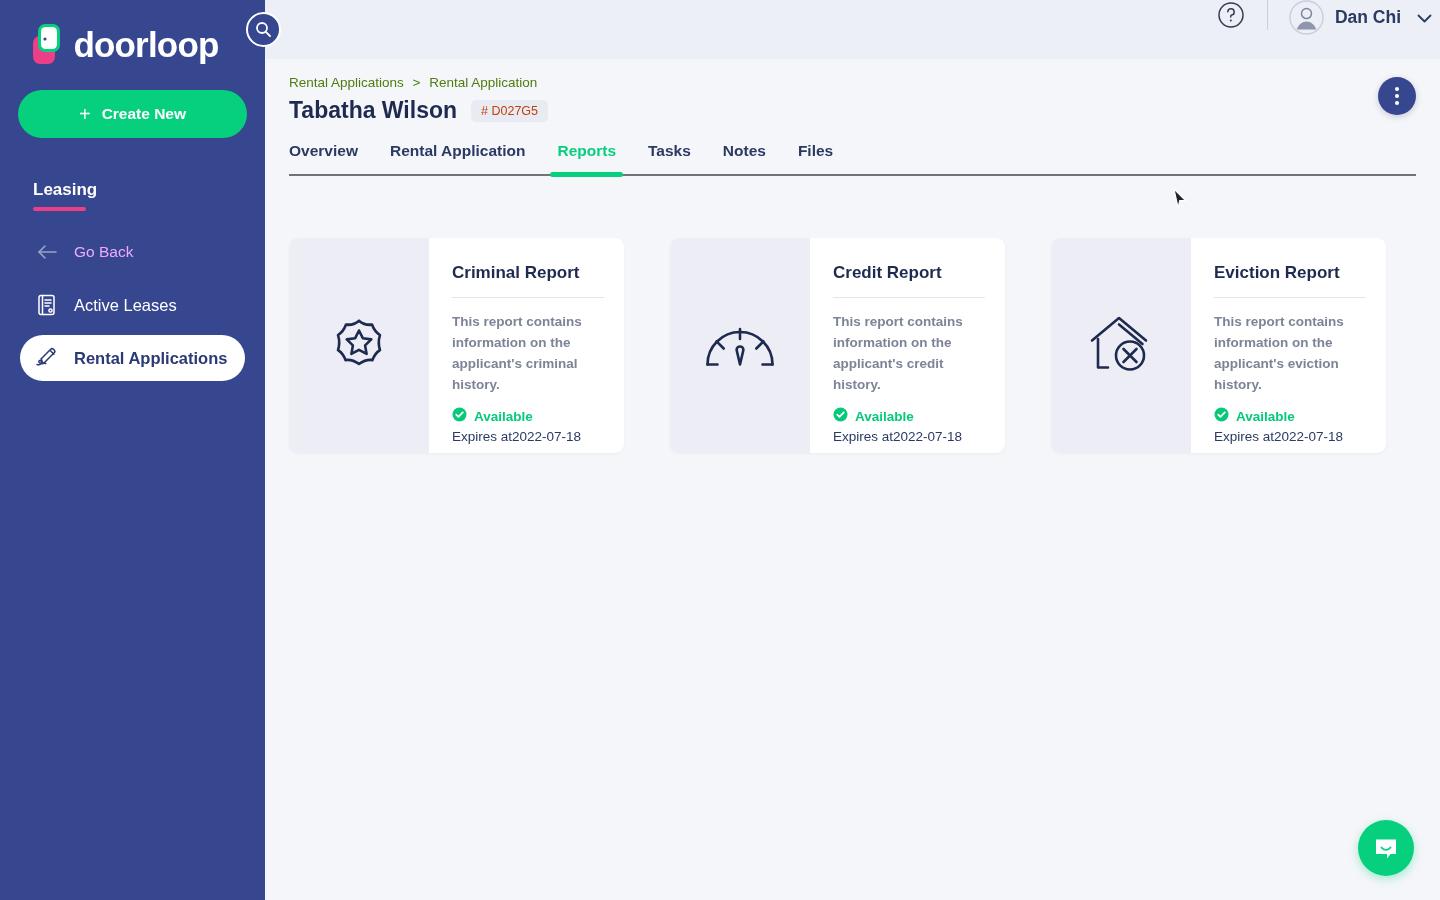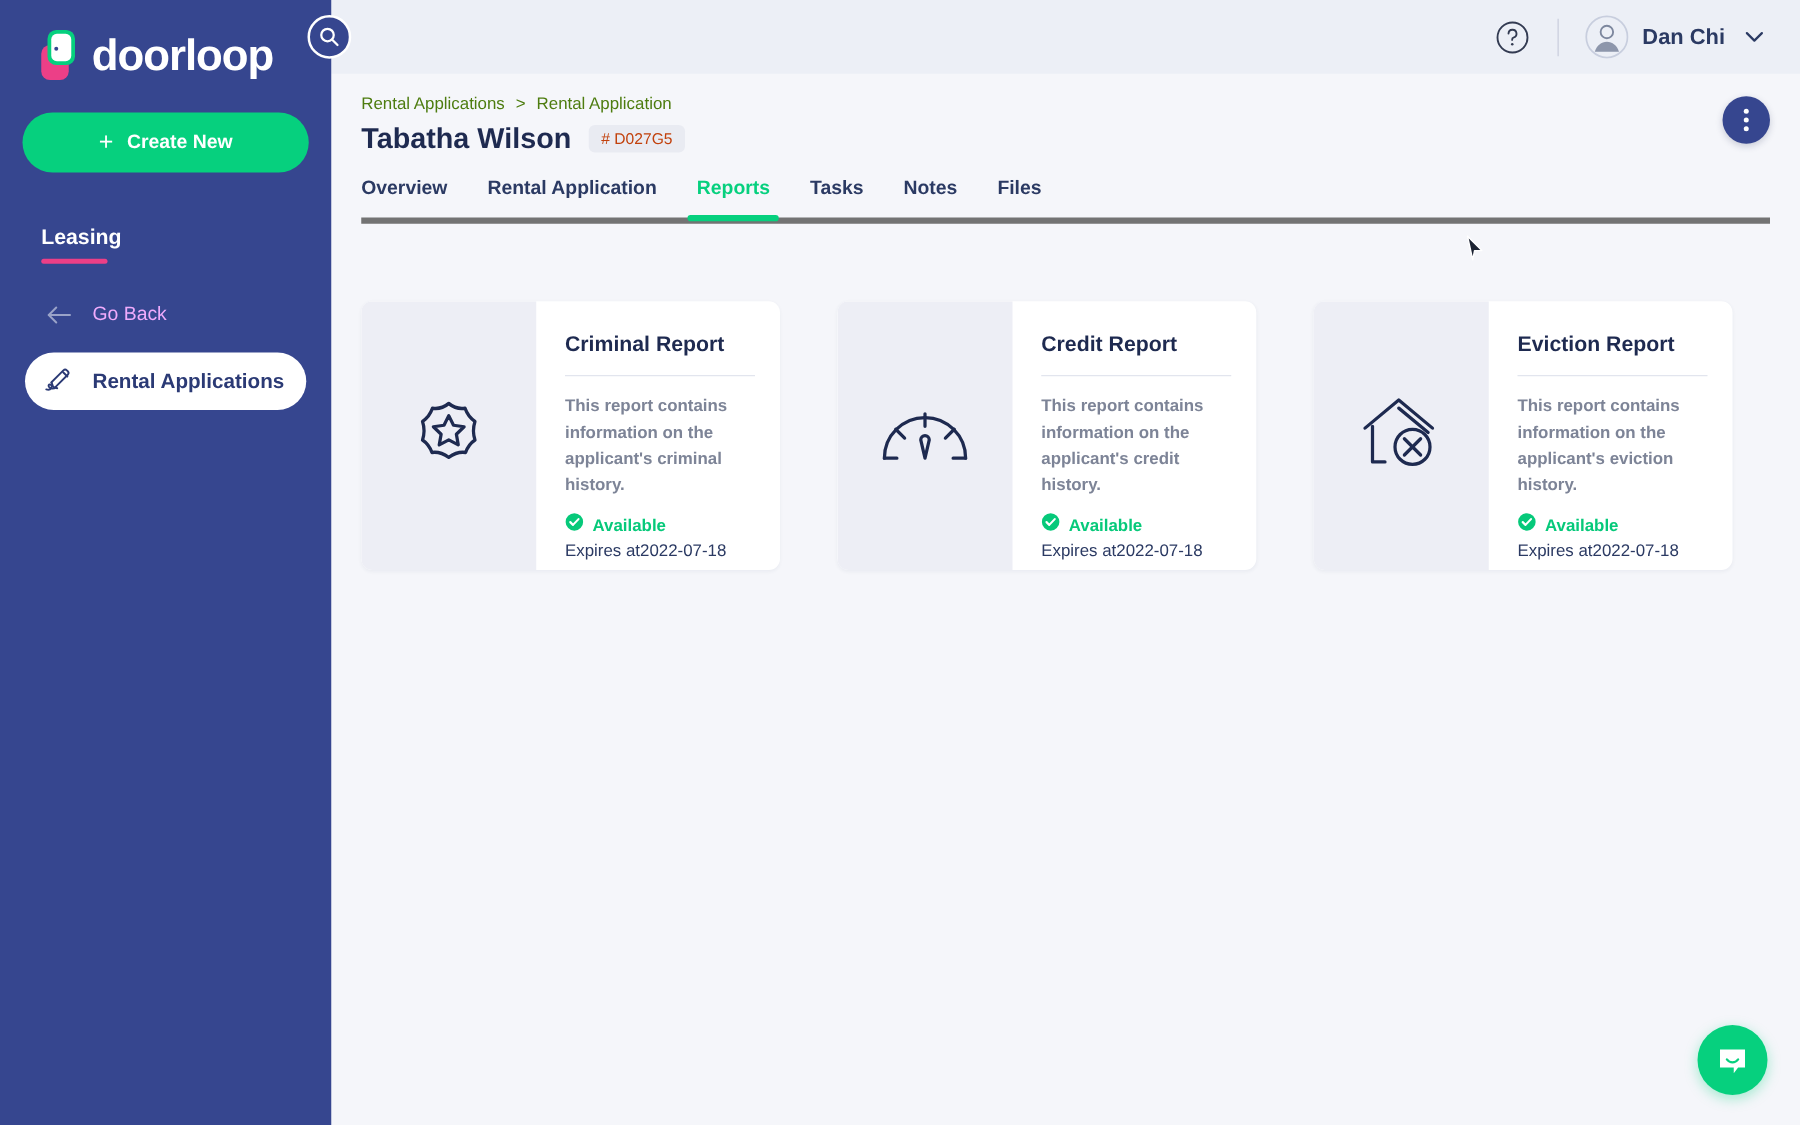--- a/index.html
+++ b/index.html
@@ -68,22 +68,22 @@
     width: 35px; height: 35px; border-radius: 50%;
     background: #36468f; border: 2px solid #ffffff;
     display: flex; align-items: center; justify-content: center;
     cursor: pointer; z-index: 20;
   }
 
   
   .main { flex: 1; height: 900px; position: relative; background: #f5f6fa; }
   .topbar {
     height: 59px; background: #eceff6;
-    display: flex; align-items: center; justify-content: flex-end;
-    padding-right: 29px; gap: 0;
+    display: flex; align-items: flex-start; justify-content: flex-end;
+    padding-right: 8px; gap: 0;
   }
   .help-icon { width: 30px; height: 30px; cursor: pointer; }
   .top-divider { width: 1px; height: 30px; background: #c9cedd; margin: 0 21px; }
   .user-box { display: flex; align-items: center; gap: 11px; cursor: pointer; }
   .avatar { width: 35px; height: 35px; }
   .user-name { color: #2b3a63; font-size: 17.5px; font-weight: 700; }
   .chev { margin-left: 5px; }
 
   .content { position: relative; padding: 0 24px 0 24px; }
 
@@ -94,21 +94,21 @@
   .breadcrumb .sep { margin: 0 5px; }
   .title-row { display: flex; align-items: center; gap: 14px; margin-top: 7px; }
   .page-title { color: #1e2a50; font-size: 23px; font-weight: 700; }
   .id-badge {
     background: #e9ebf2; border-radius: 5px;
     padding: 4px 10px; color: #c2410c; font-size: 12.5px;
   }
 
   .tabs {
     display: flex; align-items: flex-end; gap: 0;
-    margin-top: 18px; border-bottom: 5px solid #737373;
+    margin-top: 18px; border-bottom: 2px solid #737373;
     position: relative;
   }
   .tab {
     position: relative; padding: 0 0 14px 0; margin-right: 32px;
     color: #2b3a63; font-size: 15.5px; font-weight: 700;
     cursor: pointer; white-space: nowrap;
   }
   .tab.active { color: #06d07e; }
   .tab.active::after {
     content: ""; position: absolute; left: -7px; right: -7px; bottom: -3px;
@@ -190,20 +190,31 @@
       <div class="nav-item muted">
         <span class="nav-icon">
           <svg width="22" height="18" viewBox="0 0 22 18" fill="none" stroke="#9aa3c8" stroke-width="1.6" stroke-linecap="round" stroke-linejoin="round">
             <path d="M20 9H3"></path>
               <path d="M9 3L3 9l6 6"></path>
           </svg>
         </span>
         <span>Go Back</span>
       </div>
 
+      <div class="nav-item">
+        <span class="nav-icon">
+          <svg width="24" height="24" viewBox="0 0 24 24" fill="none" stroke="#ffffff" stroke-width="1.5" stroke-linecap="round" stroke-linejoin="round">
+            <rect x="4" y="2.5" width="15" height="19" rx="2"></rect>
+            <path d="M7.5 2.5v19"></path>
+            <path d="M10 7h6M10 10h6M10 13h4"></path>
+            <circle cx="15.5" cy="17.5" r="1.6"></circle>
+          </svg>
+        </span>
+        <span>Active Leases</span>
+      </div>
 
 
 
       <div class="nav-item active">
         <span class="nav-icon">
           <svg width="26" height="24" viewBox="0 0 26 24" fill="none" stroke="#2b3a75" stroke-width="1.5" stroke-linecap="round" stroke-linejoin="round">
             <path d="M3 18.5c1.8.6 3.2.2 4-1 .9-1.4.2-2.8-1-2.9-1-.1-1.6 1-.8 2 1.1 1.4 3.6 1.6 5.6.3"></path>
             <path d="M10.5 16.5 20.2 6.8a2 2 0 0 0 0-2.8l-.7-.7a2 2 0 0 0-2.8 0L7 13"></path>
             <path d="M16.5 4.8l3.4 3.4"></path>
             <path d="M7.4 13.2l1.1 3.3 3.3 1.1"></path>

